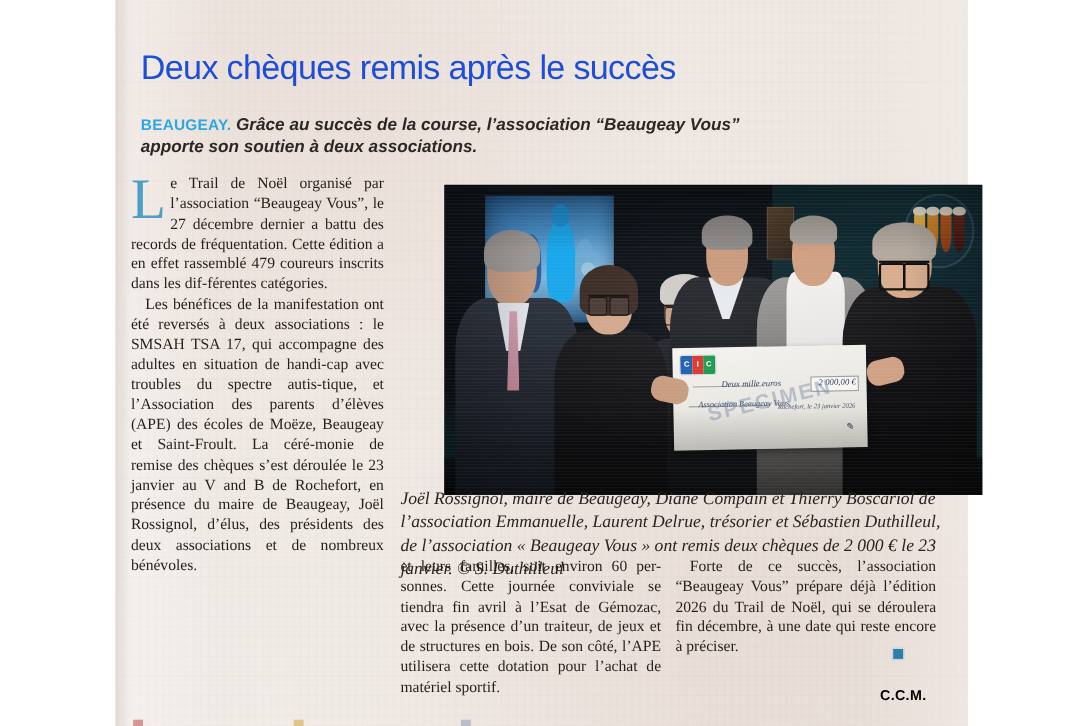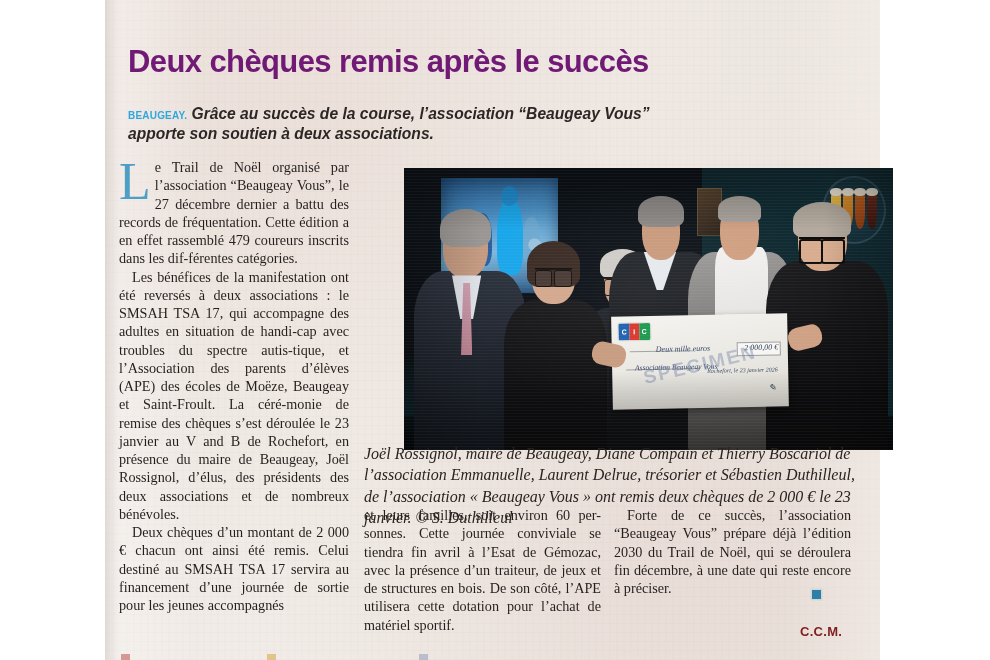--- a/index.html
+++ b/index.html
@@ -63,43 +63,43 @@
     pointer-events: none;
   }
 
   .layer { position: absolute; z-index: 5; }
 
   
   #headline {
     left: 128px; top: 24px;
     width: 560px;
     font-family: "Liberation Sans", sans-serif;
-    font-weight: bold;
+    font-weight: normal;
     font-size: 31px;
     line-height: 1.12;
     letter-spacing: -0.6px;
-    color: #701a75;
+    color: #1d4ed8;
   }
   #headline .hl-line { display: block; white-space: nowrap; }
 
   
   #standfirst {
     left: 128px; top: 104px;
     width: 565px;
     font-family: "Liberation Sans", sans-serif;
     font-style: italic;
     font-weight: bold;
     font-size: 15.6px;
     line-height: 1.30;
     color: #2c2725;
   }
   #locality {
     font-style: normal;
     font-weight: bold;
-    font-size: 10px;
+    font-size: 14px;
     letter-spacing: 0.2px;
     color: #2ea7dd;
   }
 
   
   .bodycol {
     font-family: "Liberation Serif", serif;
     font-size: 14.2px;
     line-height: 1.285;
     color: #241f1d;
@@ -385,21 +385,21 @@
     width: 9px; height: 9px;
     background: #2e7fa8;
     box-shadow: 0 0 0 1.5px #cfd8d6;
   }
   #byline {
     left: 800px; top: 624px;
     font-family: "Liberation Sans", sans-serif;
     font-weight: bold;
     font-size: 13px;
     letter-spacing: 0.3px;
-    color: #7f1d1d;
+    color: #000000;
   }
 
   
   #nextrow {
     left: 119px; top: 654px;
     width: 740px; height: 6px;
     overflow: hidden;
     opacity: .55;
   }
   #nextrow i { position:absolute; top:0; width:9px; height:9px; display:block; }
@@ -419,21 +419,20 @@
     <span class="hl-line">Deux chèques remis après le succès</span>
   </h1>
 
   <div class="layer" id="standfirst">
     <span id="locality">BEAUGEAY.</span><span> Grâce au succès de la course, l’association “Beaugeay Vous” apporte son soutien à deux associations.</span>
   </div>
 
   <div class="layer bodycol" id="col1">
     <p class="lead"><span id="dropcap">L</span><span>e Trail de Noël organisé par l’association “Beaugeay Vous”, le 27 décembre dernier a battu des records de fréquentation. Cette édition a en effet rassemblé 479 coureurs inscrits dans les dif-férentes catégories.</span></p>
     <p>Les bénéfices de la manifestation ont été reversés à deux associations : le SMSAH TSA 17, qui accompagne des adultes en situation de handi-cap avec troubles du spectre autis-tique, et l’Association des parents d’élèves (APE) des écoles de Moëze, Beaugeay et Saint-Froult. La céré-monie de remise des chèques s’est déroulée le 23 janvier au V and B de Rochefort, en présence du maire de Beaugeay, Joël Rossignol, d’élus, des présidents des deux associations et de nombreux bénévoles.</p>
-    <p>Deux chèques d’un montant de 2 000 € chacun ont ainsi été remis. Celui destiné au SMSAH TSA 17 servira au financement d’une journée de sortie pour les jeunes accompagnés</p>
   </div>
 
   <figure class="layer" id="photo">
     <div class="scene">
       <div class="wall-left"></div>
       <div class="wall-mid"></div>
       <div class="wall-right"></div>
       <div class="wall-teal"></div>
       <div class="floorline"></div>
 
@@ -526,21 +525,21 @@
     </div>
   </figure>
 
   <figcaption class="layer" id="caption">Joël Rossignol, maire de Beaugeay, Diane Compain et Thierry Boscariol de l’association Emmanuelle, Laurent Delrue, trésorier et Sébastien Duthilleul, de l’association « Beaugeay Vous » ont remis deux chèques de 2 000 € le 23 janvier. © S. Duthilleul</figcaption>
 
   <div class="layer bodycol" id="col2">
     <p class="noindent">et leurs familles, soit environ 60 per-sonnes. Cette journée conviviale se tiendra fin avril à l’Esat de Gémozac, avec la présence d’un traiteur, de jeux et de structures en bois. De son côté, l’APE utilisera cette dotation pour l’achat de matériel sportif.</p>
   </div>
 
   <div class="layer bodycol" id="col3">
-    <p>Forte de ce succès, l’association “Beaugeay Vous” prépare déjà l’édition 2030 du Trail de Noël, qui se déroulera fin décembre, à une date qui reste encore à préciser.</p>
+    <p>Forte de ce succès, l’association “Beaugeay Vous” prépare déjà l’édition 2026 du Trail de Noël, qui se déroulera fin décembre, à une date qui reste encore à préciser.</p>
   </div>
 
   <div class="layer" id="endsquare"></div>
   <div class="layer" id="byline">C.C.M.</div>
 
   <div class="layer" id="nextrow">
     <i class="a"></i>
     <i class="b"></i>
     <i class="c"></i>
   </div>

